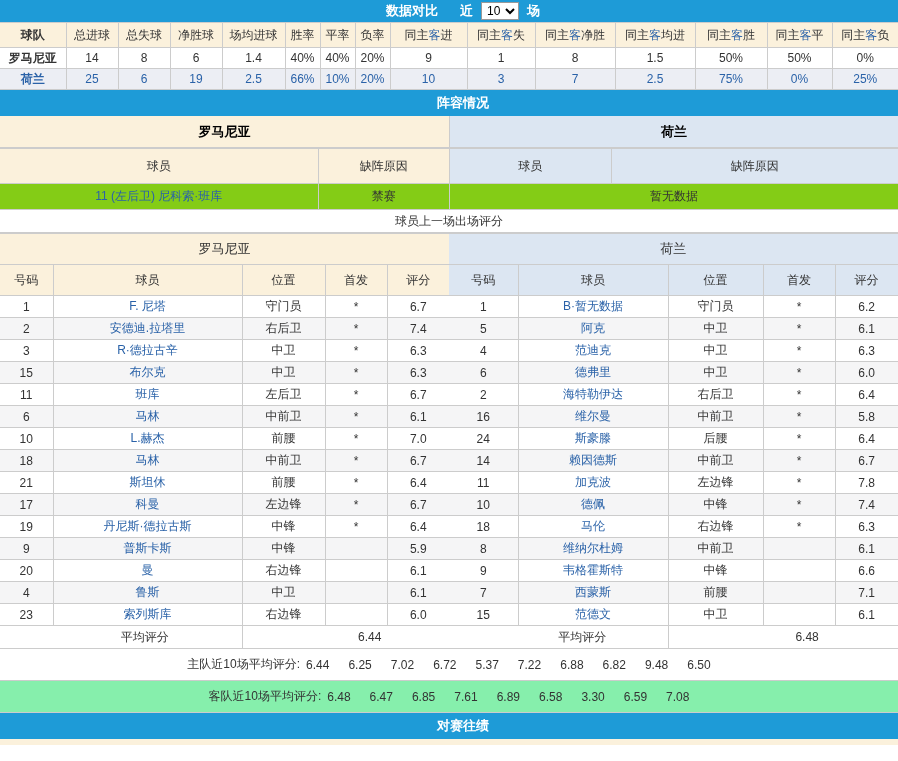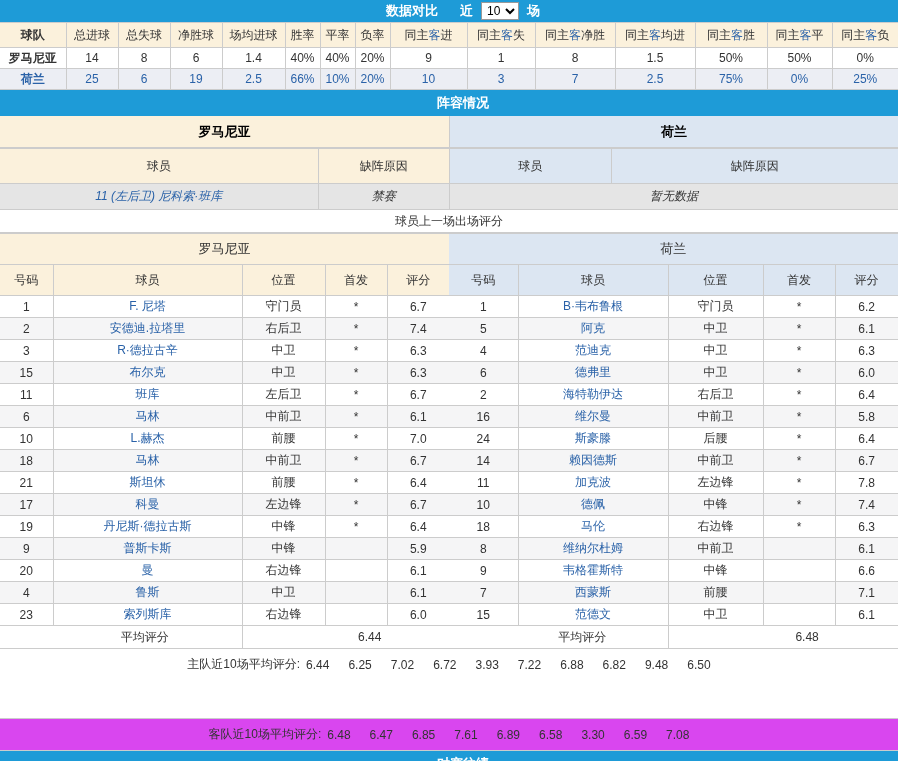--- a/index.html
+++ b/index.html
@@ -22,40 +22,40 @@
   .half{width:449px;}
   .half.rightside{border-left:1px solid #ccc;width:448px;}
   .team-head{height:31px;line-height:31px;text-align:center;font-weight:bold;font-size:13px;color:#000;border-bottom:1px solid #ccc;}
   .beige{background:#fbf1dc;}
   .bluebg{background:#dce6f2;}
   .ln{width:100%;}
   .ln td{text-align:center;border:1px solid #ccc;padding:0;}
   .ln td:first-child{border-left:none;}
   .ln td:last-child{border-right:none;}
   .ln .sub td{height:34px;}
-  .ln .dat td{height:25px;background:#e5e5e5;font-style:italic;}
+  .ln .dat td{height:25px;background:#84cc16;}
   .leftln .sub td{background:#fbf1dc;}
   .rightln .sub td{background:#dce6f2;}
   .link{color:#2a62a8;cursor:pointer;}
   .lineup-foot{height:22px;line-height:22px;text-align:center;border-bottom:1px solid #ccc;background:#fff;}
   .ratings{display:flex;}
   .rt{width:449px;}
   .rt th,.rt td{border:1px solid #ccc;text-align:center;padding:0;}
   .rt th{font-weight:normal;height:30px;color:#333;}
   .rt .thead-left th{background:#fbf1dc;}
   .rt .thead-right th{background:#dce6f2;}
   .rt td{height:21px;background:#fff;}
   .rt tbody tr:nth-child(even) td{background:#f5f5f6;}
   .rt tfoot td{height:22px;background:#fff;padding-left:48px;}
   .rt th:first-child,.rt td:first-child{border-left:none;}
   .rtl th:last-child,.rtl td:last-child{border-right:none;}
   .recent{height:31px;display:flex;align-items:center;justify-content:center;background:#fff;}
   .recent .lbl{margin-right:6px;}
   .recent .vals{display:flex;gap:19px;}
-  .recent.gray{background:#d946ef;border-top:1px solid #ccc;border-bottom:1px solid #ccc;margin-top:38px;}
+  .recent.gray{background:#86efac;border-top:1px solid #ccc;border-bottom:1px solid #ccc;}
   .bottom-strip{height:6px;background:#fbf1dc;}
   .tm-bold{font-weight:bold;font-size:13px;color:#000;}
 </style>
 </head>
 <body>
 
 <div>
 
   <div class="bar small">
     <span class="t">数据对比</span>
@@ -335,21 +335,21 @@
             <th>号码</th>
             <th>球员</th>
             <th>位置</th>
             <th>首发</th>
             <th>评分</th>
           </tr>
       </thead>
       <tbody id="awayBody">
           <tr>
             <td>1</td>
-            <td class="link">B·韦布鲁根</td>
+            <td class="link">B·暂无数据</td>
             <td>守门员</td>
             <td>*</td>
             <td>6.2</td>
           </tr>
           <tr>
             <td>5</td>
             <td class="link">阿克</td>
             <td>中卫</td>
             <td>*</td>
             <td>6.1</td>
@@ -455,21 +455,21 @@
     </table>
   </div>
 
   <div class="recent">
     <span class="lbl">主队近10场平均评分:</span>
     <span class="vals" id="homeRecentVals">
         <span>6.44</span>
         <span>6.25</span>
         <span>7.02</span>
         <span>6.72</span>
-        <span>3.93</span>
+        <span>5.37</span>
         <span>7.22</span>
         <span>6.88</span>
         <span>6.82</span>
         <span>9.48</span>
         <span>6.50</span>
       </span>
   </div>
   <div class="recent gray">
     <span class="lbl">客队近10场平均评分:</span>
     <span class="vals" id="awayRecentVals">

